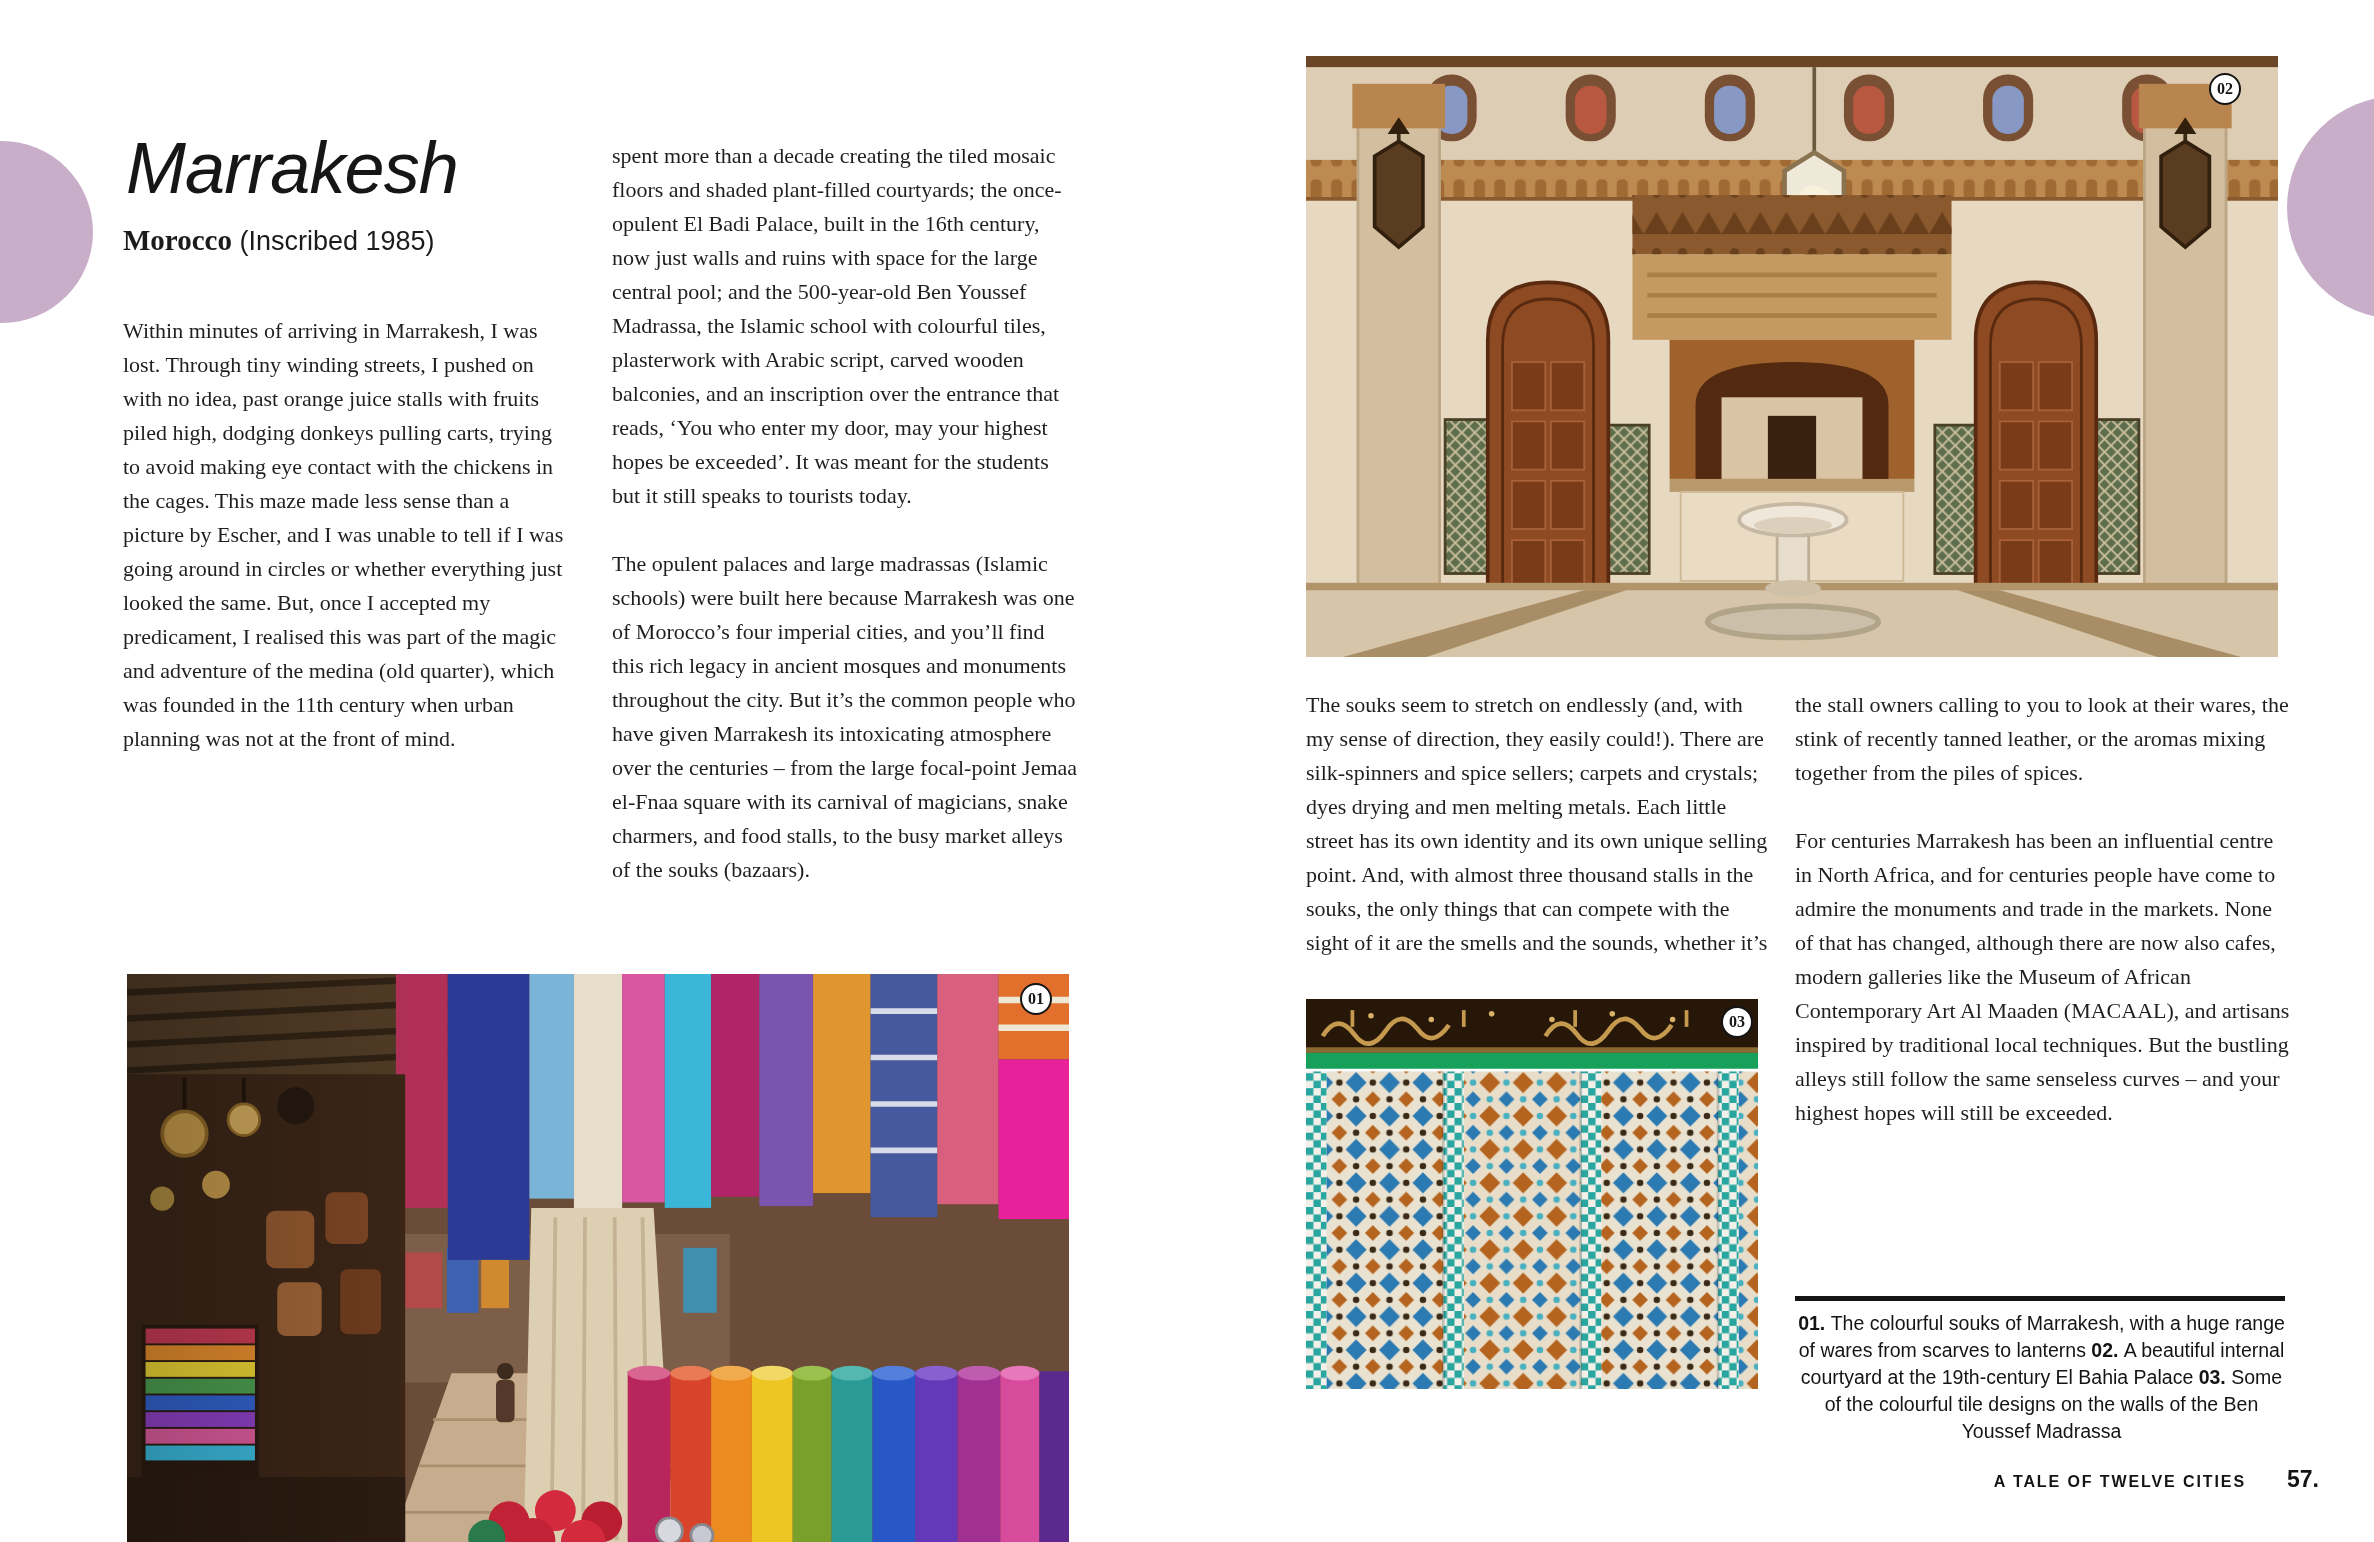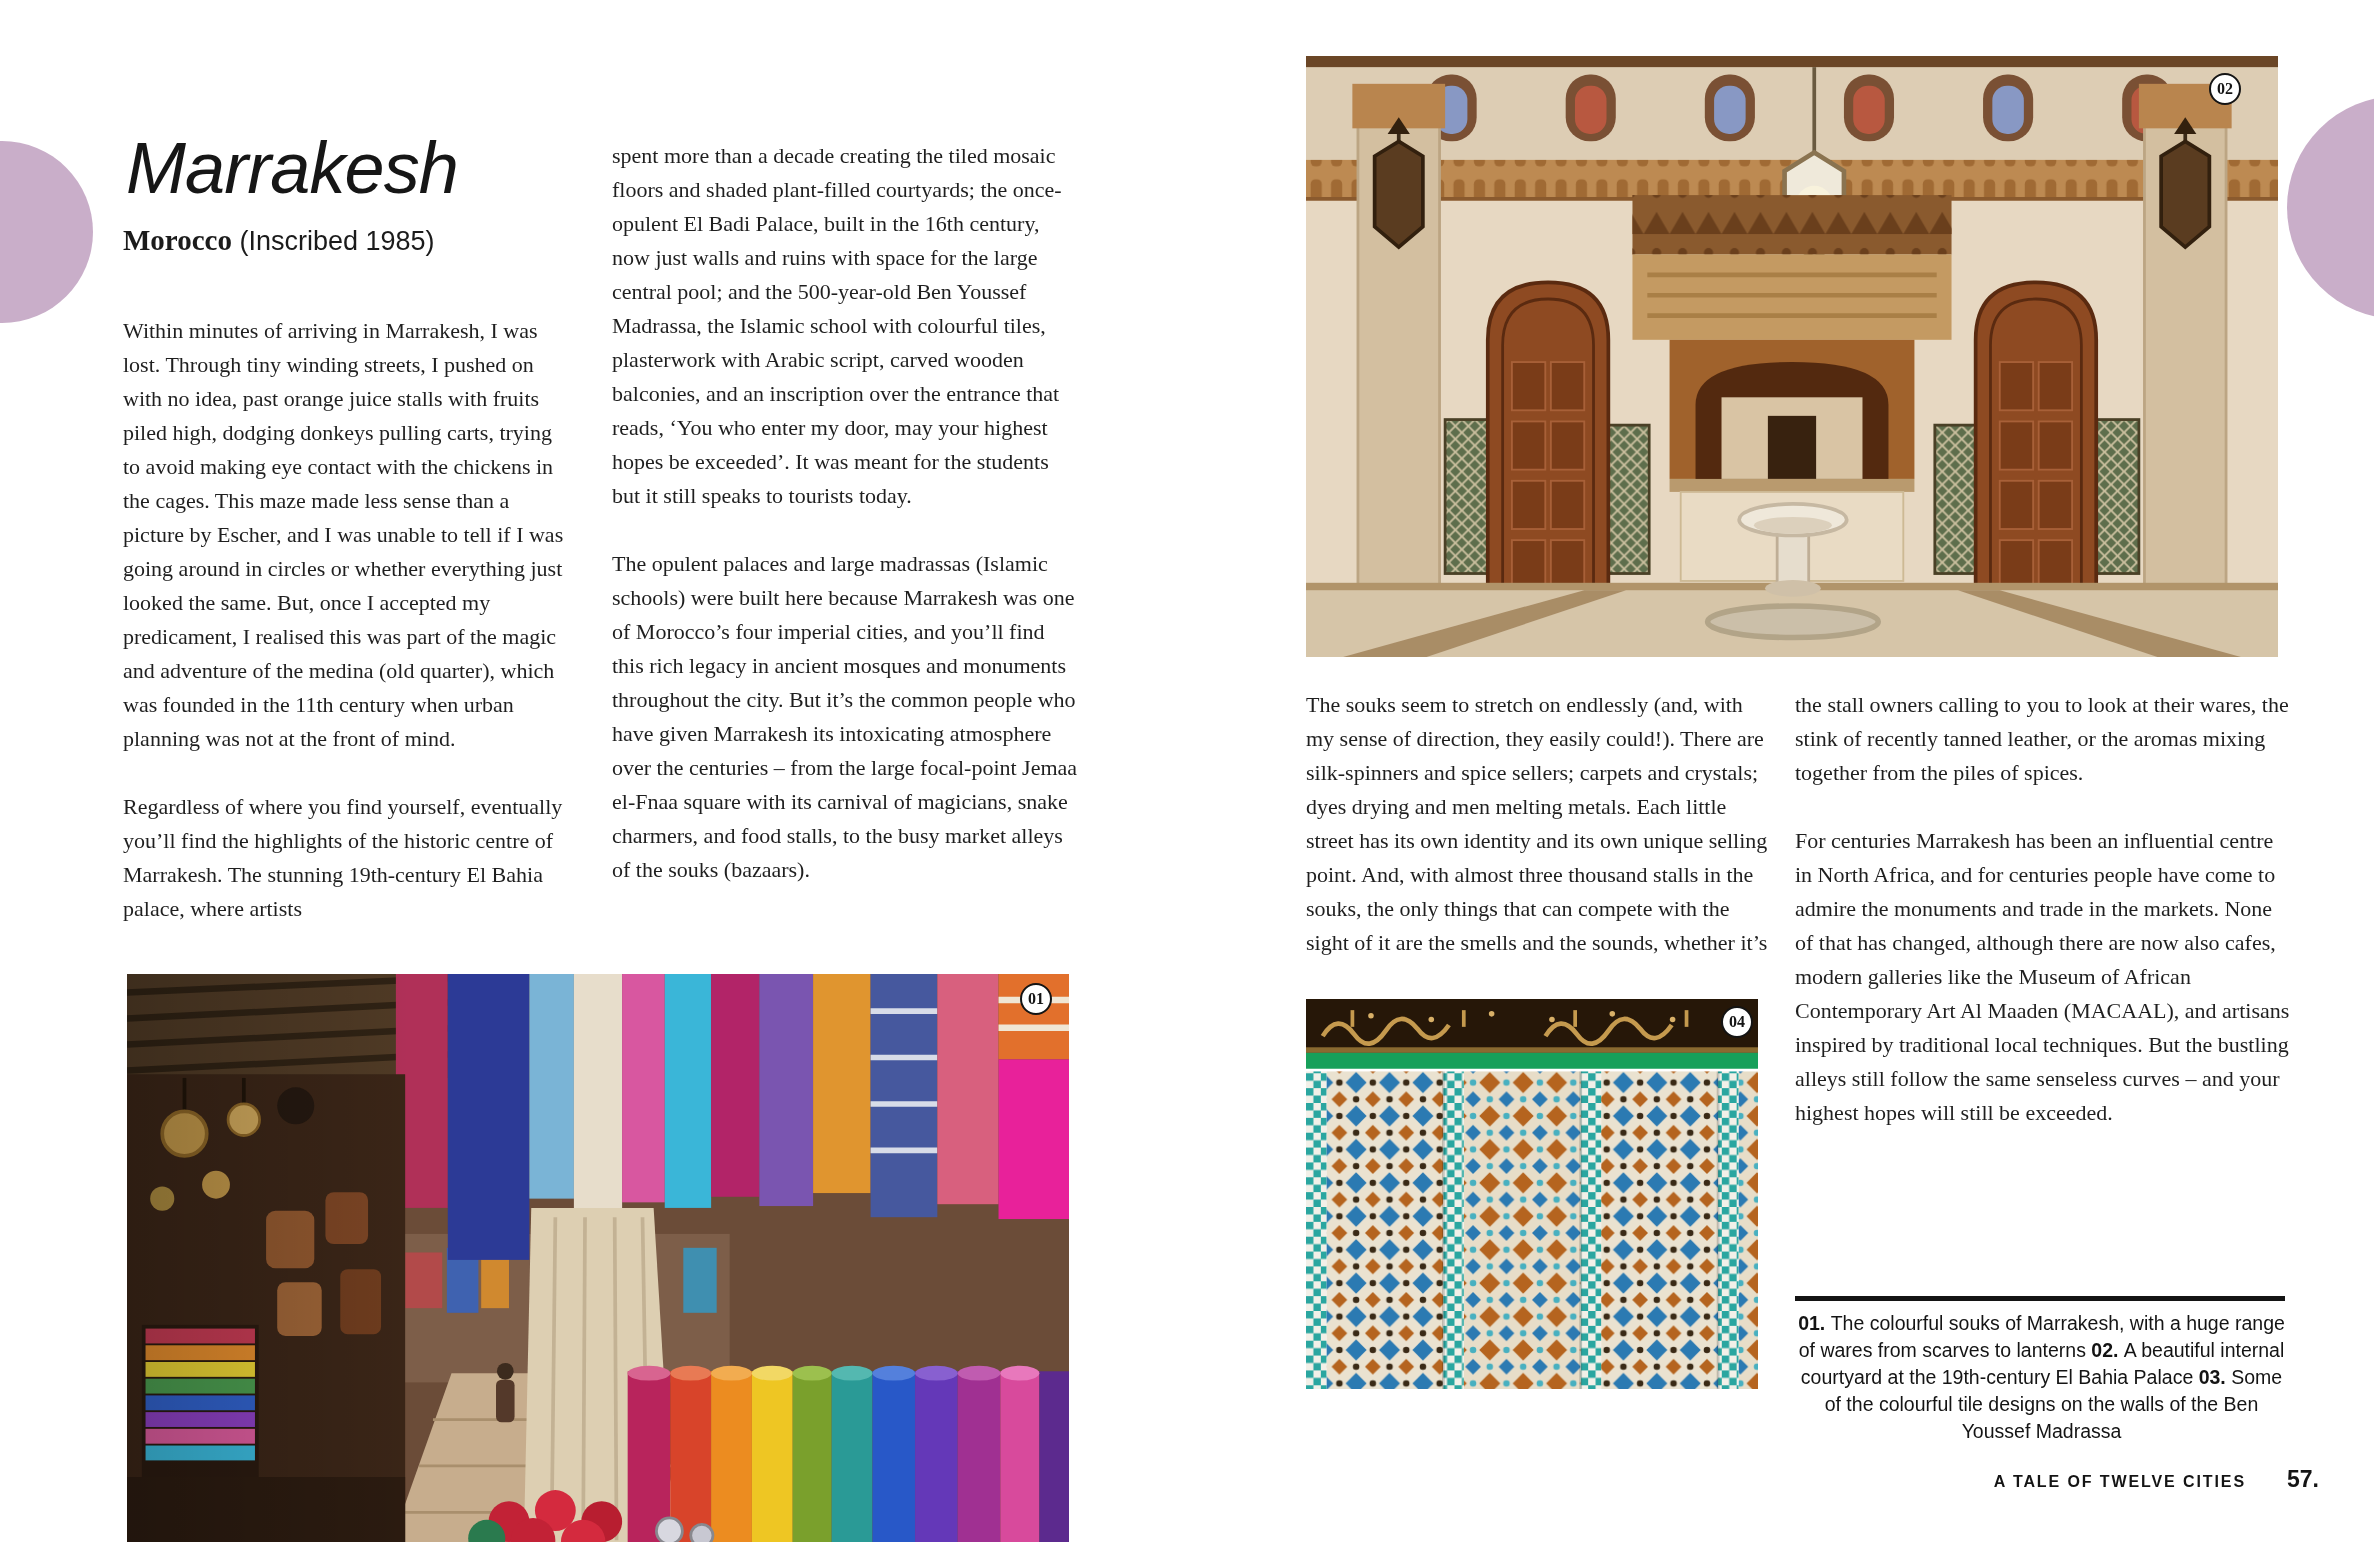--- a/index.html
+++ b/index.html
@@ -63,21 +63,20 @@
 <div class="spread">
 
   <div class="circle circle-left"></div>
   <div class="circle circle-right"></div>
 
   <h1 class="title">Marrakesh</h1>
   <p class="subtitle"><span class="country">Morocco</span><span class="inscr"> (Inscribed 1985)</span></p>
 
   <div class="col col-l1">
     <p>Within minutes of arriving in Marrakesh, I was lost. Through tiny winding streets, I pushed on with no idea, past orange juice stalls with fruits piled high, dodging donkeys pulling carts, trying to avoid making eye contact with the chickens in the cages. This maze made less sense than a picture by Escher, and I was unable to tell if I was going around in circles or whether everything just looked the same. But, once I accepted my predicament, I realised this was part of the magic and adventure of the medina (old quarter), which was founded in the 11th century when urban planning was not at the front of mind.</p>
-    <p>Regardless of where you find yourself, eventually you’ll find the highlights of the historic centre of Marrakesh. The stunning 19th-century El Bahia palace, where artists</p>
   </div>
 
   <div class="col col-l2">
     <p>spent more than a decade creating the tiled mosaic floors and shaded plant-filled courtyards; the once-opulent El Badi Palace, built in the 16th century, now just walls and ruins with space for the large central pool; and the 500-year-old Ben Youssef Madrassa, the Islamic school with colourful tiles, plasterwork with Arabic script, carved wooden balconies, and an inscription over the entrance that reads, ‘You who enter my door, may your highest hopes be exceeded’. It was meant for the students but it still speaks to tourists today.</p>
     <p>The opulent palaces and large madrassas (Islamic schools) were built here because Marrakesh was one of Morocco’s four imperial cities, and you’ll find this rich legacy in ancient mosques and monuments throughout the city. But it’s the common people who have given Marrakesh its intoxicating atmosphere over the centuries – from the large focal-point Jemaa el-Fnaa square with its carnival of magicians, snake charmers, and food stalls, to the busy market alleys of the souks (bazaars).</p>
   </div>
 
   <figure class="photo photo-souk">
     <svg viewBox="0 0 1016 613" preserveAspectRatio="none" xmlns="http://www.w3.org/2000/svg">
       <defs>
@@ -357,21 +356,21 @@
       <rect x="466" y="78" width="21" height="342" fill="url(#st2)"></rect>
       <rect x="0" y="78" width="22" height="342" fill="url(#cheq)"></rect>
       <rect x="148" y="78" width="22" height="342" fill="url(#cheq)"></rect>
       <rect x="296" y="78" width="22" height="342" fill="url(#cheq)"></rect>
       <rect x="444" y="78" width="22" height="342" fill="url(#cheq)"></rect>
       <line x1="148" y1="78" x2="148" y2="420" stroke="#000000" stroke-opacity="0.18" stroke-width="3"></line>
       <line x1="296" y1="78" x2="296" y2="420" stroke="#000000" stroke-opacity="0.18" stroke-width="3"></line>
       <line x1="444" y1="78" x2="444" y2="420" stroke="#000000" stroke-opacity="0.18" stroke-width="3"></line>
     </svg>
   </figure>
-  <div class="badge badge-03">04</div>
+  <div class="badge badge-03">03</div>
 
   <div class="caption-rule"></div>
   <p class="caption"><span class="cb">01. </span><span>The colourful souks of Marrakesh, with a huge range of wares from scarves to lanterns </span><span class="cb">02. </span><span>A beautiful internal courtyard at the 19th-century El Bahia Palace </span><span class="cb">03. </span><span>Some of the colourful tile designs on the walls of the Ben Youssef Madrassa</span></p>
 
   <div class="footer">
     <span class="book">A TALE OF TWELVE CITIES</span>
     <span class="pageno">57.</span>
   </div>
 
 </div>

